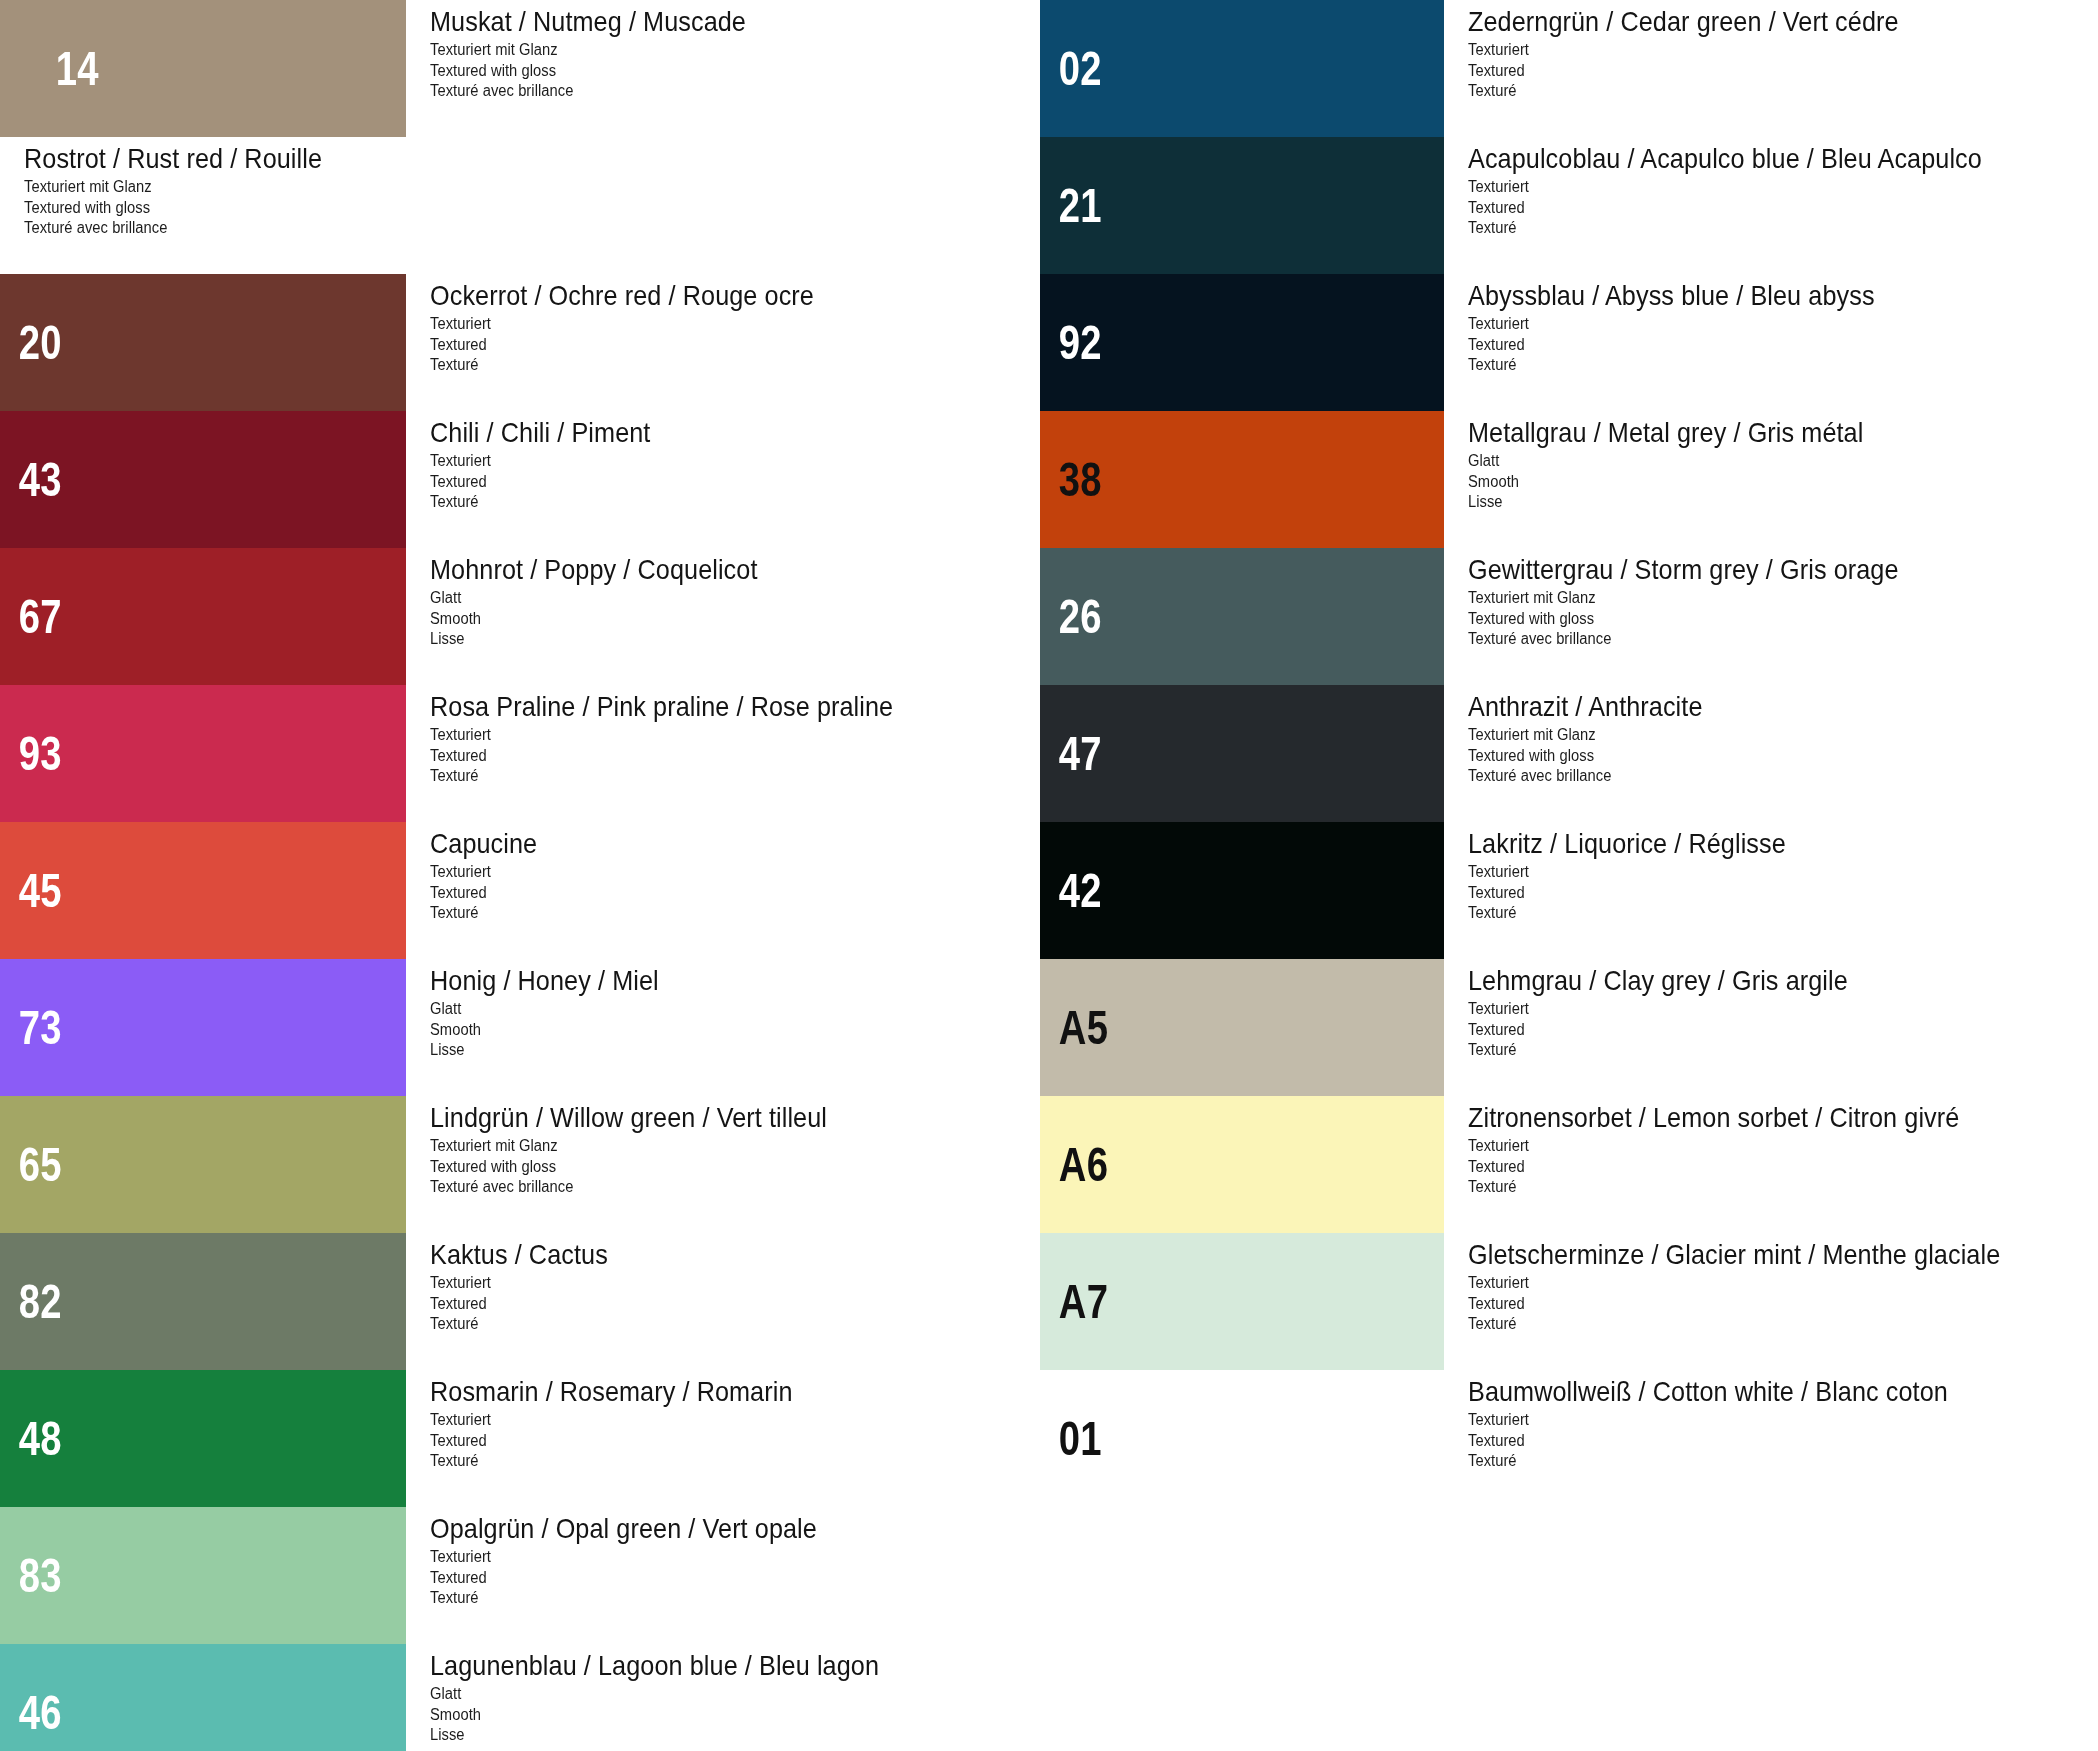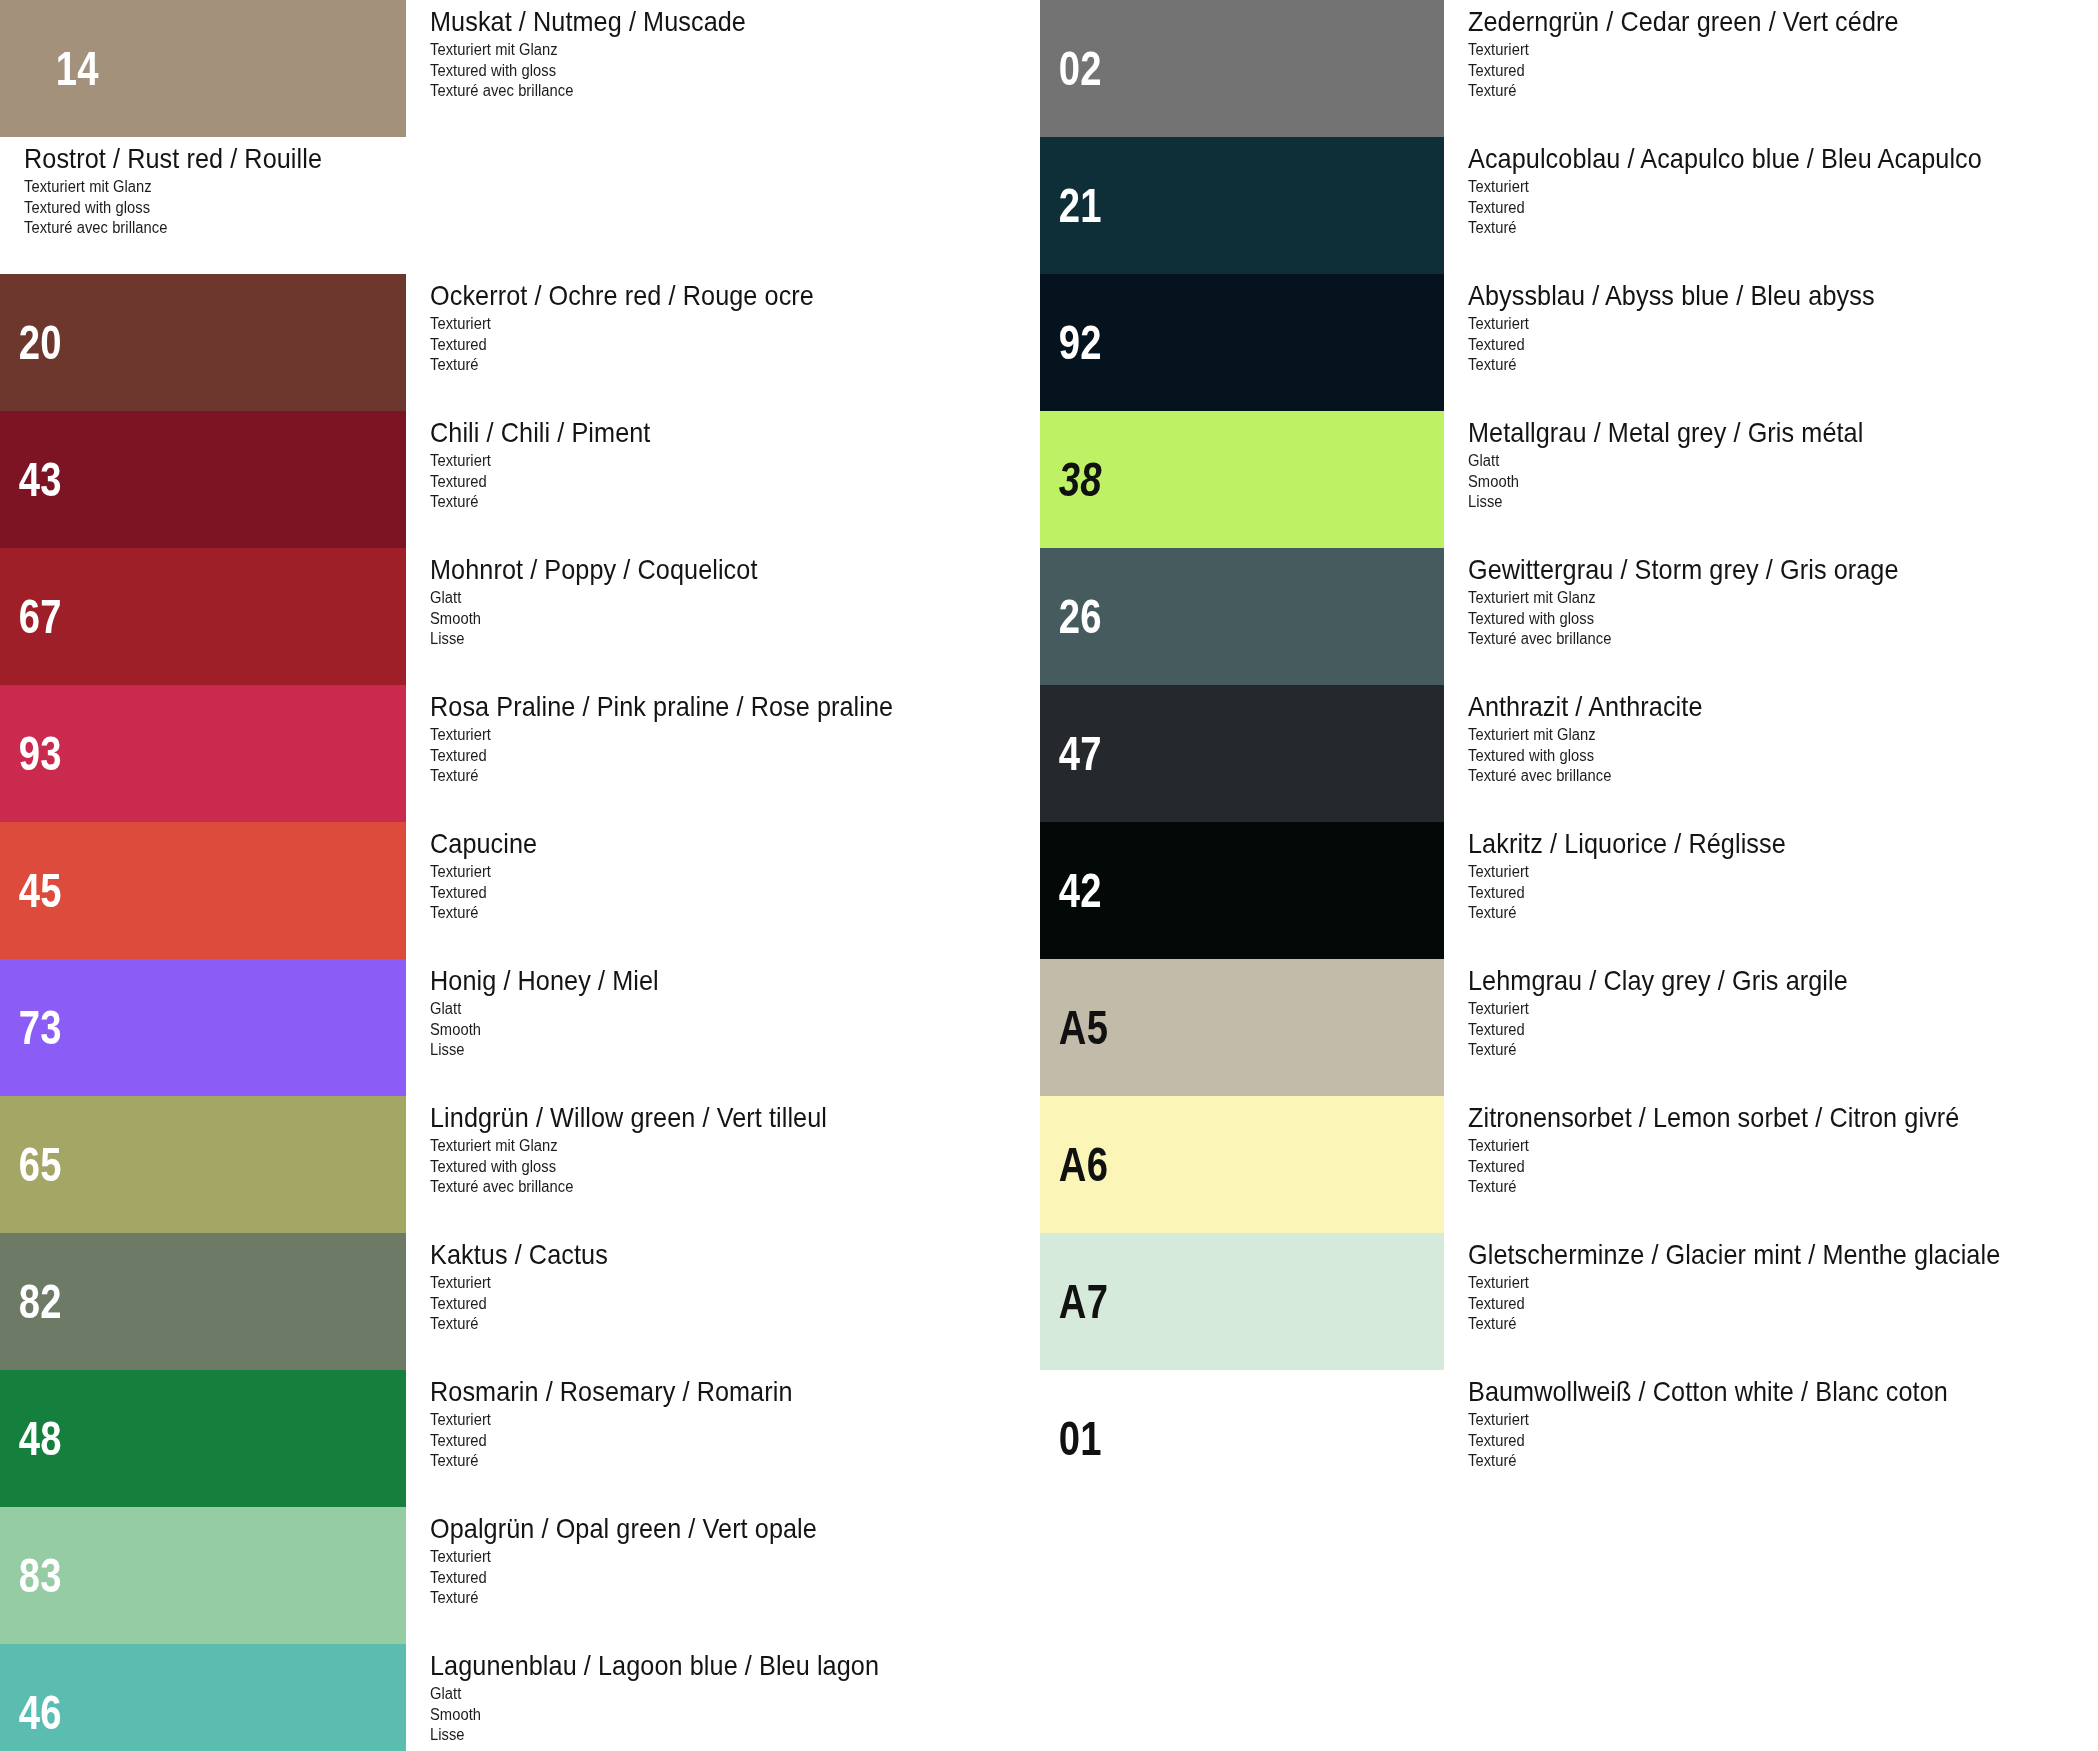--- a/index.html
+++ b/index.html
@@ -261,21 +261,21 @@
           <div class="finish-block">
             <div class="info-line">Glatt</div>
             <div class="info-line">Smooth</div>
             <div class="info-line">Lisse</div>
           </div>
         </div>
       </div>
     </div>
   <div class="column right">
       <div class="swatch-row">
-        <div class="chip" style="background: #737373;">
+        <div class="chip" style="background: #0c4a6e;">
           <div class="chip-code" style="color: rgb(255, 255, 255);">02</div>
         </div>
         <div class="info">
           <div class="info-title">Zederngrün / Cedar green / Vert cédre</div>
           <div class="finish-block">
             <div class="info-line">Texturiert</div>
             <div class="info-line">Textured</div>
             <div class="info-line">Texturé</div>
           </div>
         </div>
@@ -300,21 +300,21 @@
         <div class="info">
           <div class="info-title">Abyssblau / Abyss blue / Bleu abyss</div>
           <div class="finish-block">
             <div class="info-line">Texturiert</div>
             <div class="info-line">Textured</div>
             <div class="info-line">Texturé</div>
           </div>
         </div>
       </div>
       <div class="swatch-row">
-        <div class="chip" style="background: #bef264; font-style: italic;">
+        <div class="chip" style="background: #c2410c;">
           <div class="chip-code" style="color: rgb(17, 17, 17);">38</div>
         </div>
         <div class="info">
           <div class="info-title">Metallgrau / Metal grey / Gris métal</div>
           <div class="finish-block">
             <div class="info-line">Glatt</div>
             <div class="info-line">Smooth</div>
             <div class="info-line">Lisse</div>
           </div>
         </div>

